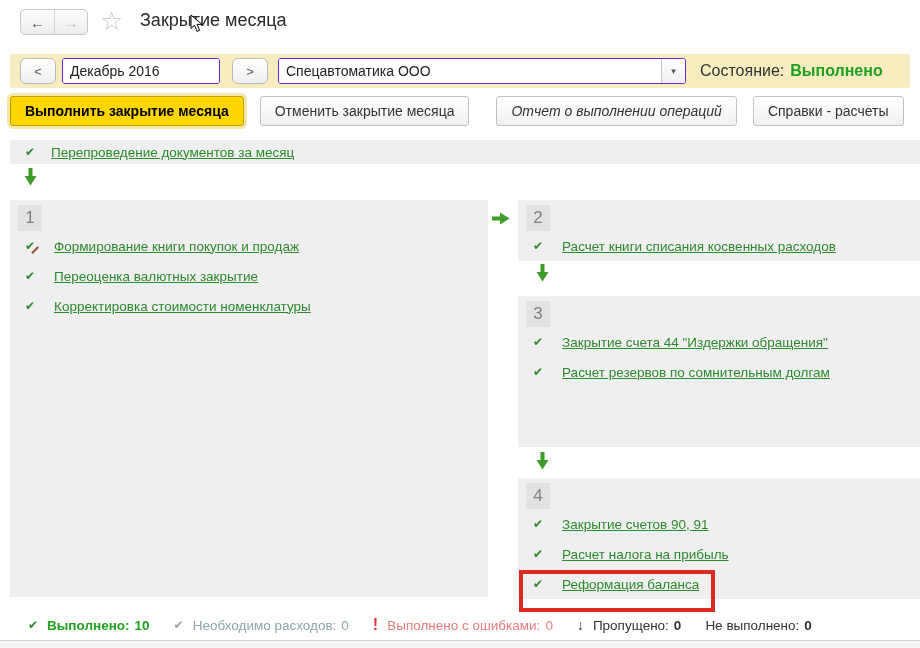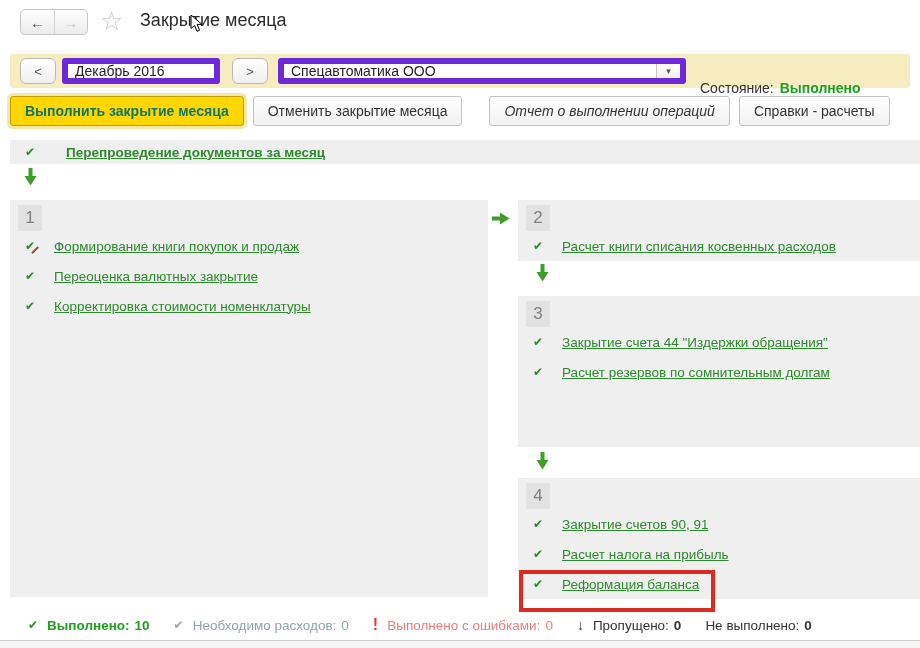--- a/index.html
+++ b/index.html
@@ -20,50 +20,50 @@
 
   
   #toolbar { position:absolute; left:10px; top:54px; width:900px; height:34px;
              background:#f6ecbf; border-radius:3px; }
   .tb-btn { position:absolute; top:4px; height:26px; background:linear-gradient(#ffffff,#efefef);
             border:1px solid #b9b9b9; border-radius:6px; font-size:13px; color:#555;
             display:flex; align-items:center; justify-content:center; cursor:pointer; }
   #btn-prev { left:10px; width:36px; }
   #btn-next { left:222px; width:36px; }
   .field-wrap { position:absolute; top:4px; height:26px; display:flex;
-                border:6px solid #6d28d9; border-radius:3px; background:#fff; overflow:hidden; }
+                border:1px solid #6d28d9; border-radius:3px; background:#fff; overflow:hidden; }
   #period-wrap { left:52px; width:158px; }
   #company-wrap { left:268px; width:408px; }
   .field-text { flex:1; border:0; outline:none; font-size:14px; color:#222; padding:0 7px;
                 font-family:inherit; background:#fff; }
   .field-side { width:24px; border-left:1px solid #c4c4c4; background:linear-gradient(#ffffff,#f0f0f0);
                 display:flex; align-items:center; justify-content:center; font-size:12px; color:#555;
                 cursor:pointer; }
   .dd-glyph { font-size:9px; color:#555; }
-  #tb-status { position:absolute; left:690px; top:26px; font-size:14px; color:#333; }
+  #tb-status { position:absolute; left:690px; top:8px; font-size:16px; color:#333; }
   #tb-status .sv { font-weight:bold; color:#1fa01f; margin-left:6px; }
 
   
   #actions { position:absolute; left:10px; top:96px; display:flex; align-items:flex-start; }
   .abtn { height:30px; padding:0 14px; font-size:14px; color:#333; background:linear-gradient(#ffffff,#f1f1f1);
           border:1px solid #c2c2c2; border-radius:3px; display:flex; align-items:center; cursor:pointer;
           white-space:nowrap; }
   .abtn.primary { background:#ffd600; border:1px solid #bfa002; box-shadow:0 0 0 3px #f3e8ab;
-                  font-weight:bold; color:#0f766e; }
-  #actions .abtn + .abtn { margin-left:9px; }
+                  font-weight:bold; color:#000000; }
+  #actions .abtn + .abtn { margin-left:16px; }
   #actions .abtn:nth-child(3) { margin-left:27px;font-style:italic; }
 
   
   .band { background:#efefef; }
   #band-repost { position:absolute; left:10px; top:140px; right:0; height:24px;
                  display:flex; align-items:center; }
   .check { color:#2c8a2c; font-size:12px; font-weight:bold; line-height:1; }
   .tlink { color:#2c8a2c; font-size:13.5px; text-decoration:underline; cursor:pointer; white-space:nowrap; }
   #band-repost .check { margin-left:15px; }
-  #band-repost .tlink { margin-left:31px;font-weight:bold; }
+  #band-repost .tlink { margin-left:16px; }
 
   .flow-arrow { position:absolute; }
   #arrow1 { left:24px; top:168px; }
   #arrow-right { left:492px; top:212px; }
   #arrow2 { left:536px; top:264px; }
   #arrow3 { left:536px; top:452px; }
 
   .block { position:absolute; background:#efefef; }
   #block1 { left:10px;  top:200px; width:478px; height:397px; }
   #block2 { left:518px; top:200px; right:0; height:61px; }

